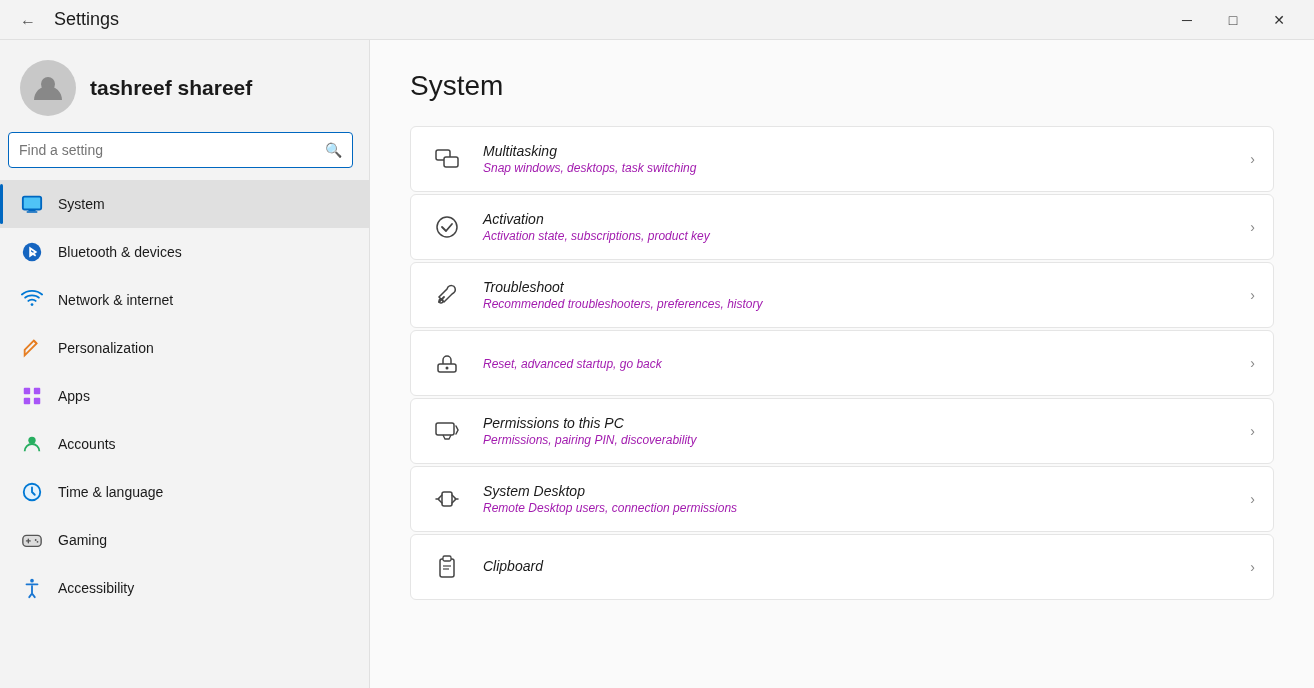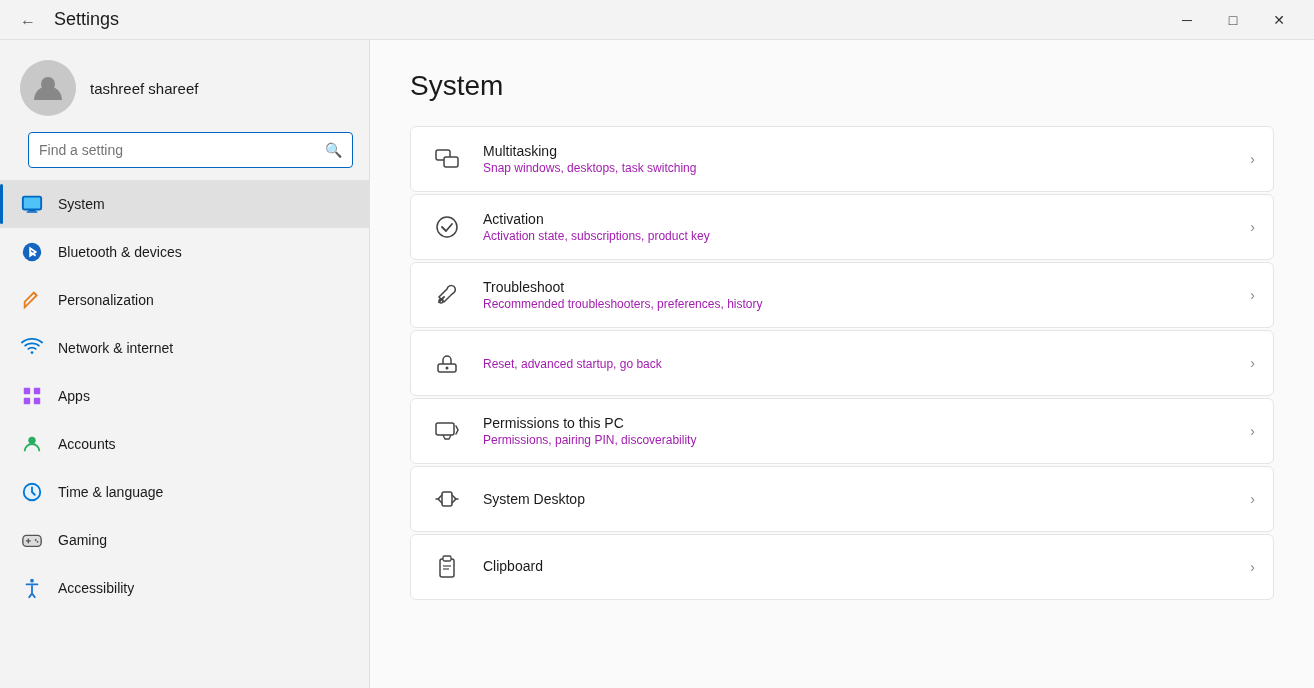--- a/index.html
+++ b/index.html
@@ -84,26 +84,26 @@
       height: 56px;
       border-radius: 50%;
       background: #c8c8c8;
       display: flex;
       align-items: center;
       justify-content: center;
       color: #888;
       font-size: 28px;
     }
     .user-name {
-      font-size: 15px;
-      font-weight: 400;
+      font-size: 21px;
+      font-weight: 700;
       color: #1a1a1a;
     }
     .search-box {
-      margin: 0 16px 12px 28px;
+      margin: 0 16px 12px 8px;
       position: relative;
     }
     .search-input {
       width: 100%;
       height: 36px;
       border: 1.5px solid #0067c0;
       border-radius: 4px;
       padding: 0 36px 0 10px;
       font-size: 14px;
       background: white;
@@ -186,20 +186,21 @@
       height: 36px;
       display: flex;
       align-items: center;
       justify-content: center;
       font-size: 22px;
       color: #444;
       flex-shrink: 0;
     }
     .setting-text {
       flex: 1;
+      font-style: italic;
     }
     .setting-title {
       font-size: 14px;
       font-weight: 500;
       color: #1a1a1a;
     }
     .setting-desc {
       font-size: 12px;
       color: #a21caf;
       margin-top: 2px;
@@ -267,37 +268,37 @@
             <circle cx="12" cy="12" r="10" fill="#1565c0"></circle>
             <path d="M10 8l6 4-6 4V8zm0 4l6 4" stroke="white" stroke-width="2" fill="none"></path>
           </svg>
         </div>
         <span class="nav-label">Bluetooth &amp; devices</span>
       </div>
 
       <div class="nav-item">
         <div class="nav-icon">
           <svg class="icon-svg" viewBox="0 0 24 24" fill="none">
-            <path d="M4 20l3-3 10-10-3-3L4 14v6h0z" stroke="#e67e22" stroke-width="2" fill="none"></path>
-            <path d="M14 4l3 3" stroke="#e67e22" stroke-width="2"></path>
-          </svg>
-        </div>
-        <span class="nav-label">Personalization</span>
-      </div>
-
-      <div class="nav-item">
-        <div class="nav-icon">
-          <svg class="icon-svg" viewBox="0 0 24 24" fill="none">
             <path d="M1 6s4.5-4 11-4 11 4 11 4" stroke="#0078d4" stroke-width="2" stroke-linecap="round"></path>
             <path d="M4.5 9.5s2.5-2.5 7.5-2.5 7.5 2.5 7.5 2.5" stroke="#0078d4" stroke-width="2" stroke-linecap="round"></path>
             <path d="M8 13s1.5-1.5 4-1.5 4 1.5 4 1.5" stroke="#0078d4" stroke-width="2" stroke-linecap="round"></path>
             <circle cx="12" cy="17" r="1.5" fill="#0078d4"></circle>
           </svg>
         </div>
         <span class="nav-label">Network &amp; internet</span>
+      </div>
+
+      <div class="nav-item">
+        <div class="nav-icon">
+          <svg class="icon-svg" viewBox="0 0 24 24" fill="none">
+            <path d="M4 20l3-3 10-10-3-3L4 14v6h0z" stroke="#e67e22" stroke-width="2" fill="none"></path>
+            <path d="M14 4l3 3" stroke="#e67e22" stroke-width="2"></path>
+          </svg>
+        </div>
+        <span class="nav-label">Personalization</span>
       </div>
 
       <div class="nav-item">
         <div class="nav-icon">
           <svg class="icon-svg" viewBox="0 0 24 24" fill="none">
             <rect x="3" y="3" width="7" height="7" rx="1" fill="#a855f7"></rect>
             <rect x="14" y="3" width="7" height="7" rx="1" fill="#a855f7"></rect>
             <rect x="3" y="14" width="7" height="7" rx="1" fill="#a855f7"></rect>
             <rect x="14" y="14" width="7" height="7" rx="1" fill="#a855f7"></rect>
           </svg>
@@ -430,20 +431,21 @@
       <div class="setting-item">
         <div class="setting-icon">
           <svg width="26" height="26" viewBox="0 0 26 26" fill="none">
             <path d="M5 13h-3M8 9l-4 4 4 4" stroke="#444" stroke-width="1.5" stroke-linecap="round"></path>
             <path d="M21 13h3M18 9l4 4-4 4" stroke="#444" stroke-width="1.5" stroke-linecap="round"></path>
             <rect x="8" y="6" width="10" height="14" rx="2" stroke="#444" stroke-width="1.5" fill="none"></rect>
           </svg>
         </div>
         <div class="setting-text">
           <div class="setting-title">System Desktop</div>
+          <div class="setting-desc">Remote Desktop users, connection permissions</div>
         </div>
         <span class="chevron">›</span>
       </div>
 
       <div class="setting-item">
         <div class="setting-icon">
           <svg width="26" height="26" viewBox="0 0 26 26" fill="none">
             <rect x="6" y="5" width="14" height="18" rx="2" stroke="#444" stroke-width="1.5" fill="none"></rect>
             <rect x="9" y="2" width="8" height="5" rx="1.5" stroke="#444" stroke-width="1.3" fill="white"></rect>
             <line x1="9" y1="12" x2="17" y2="12" stroke="#444" stroke-width="1.2"></line>

